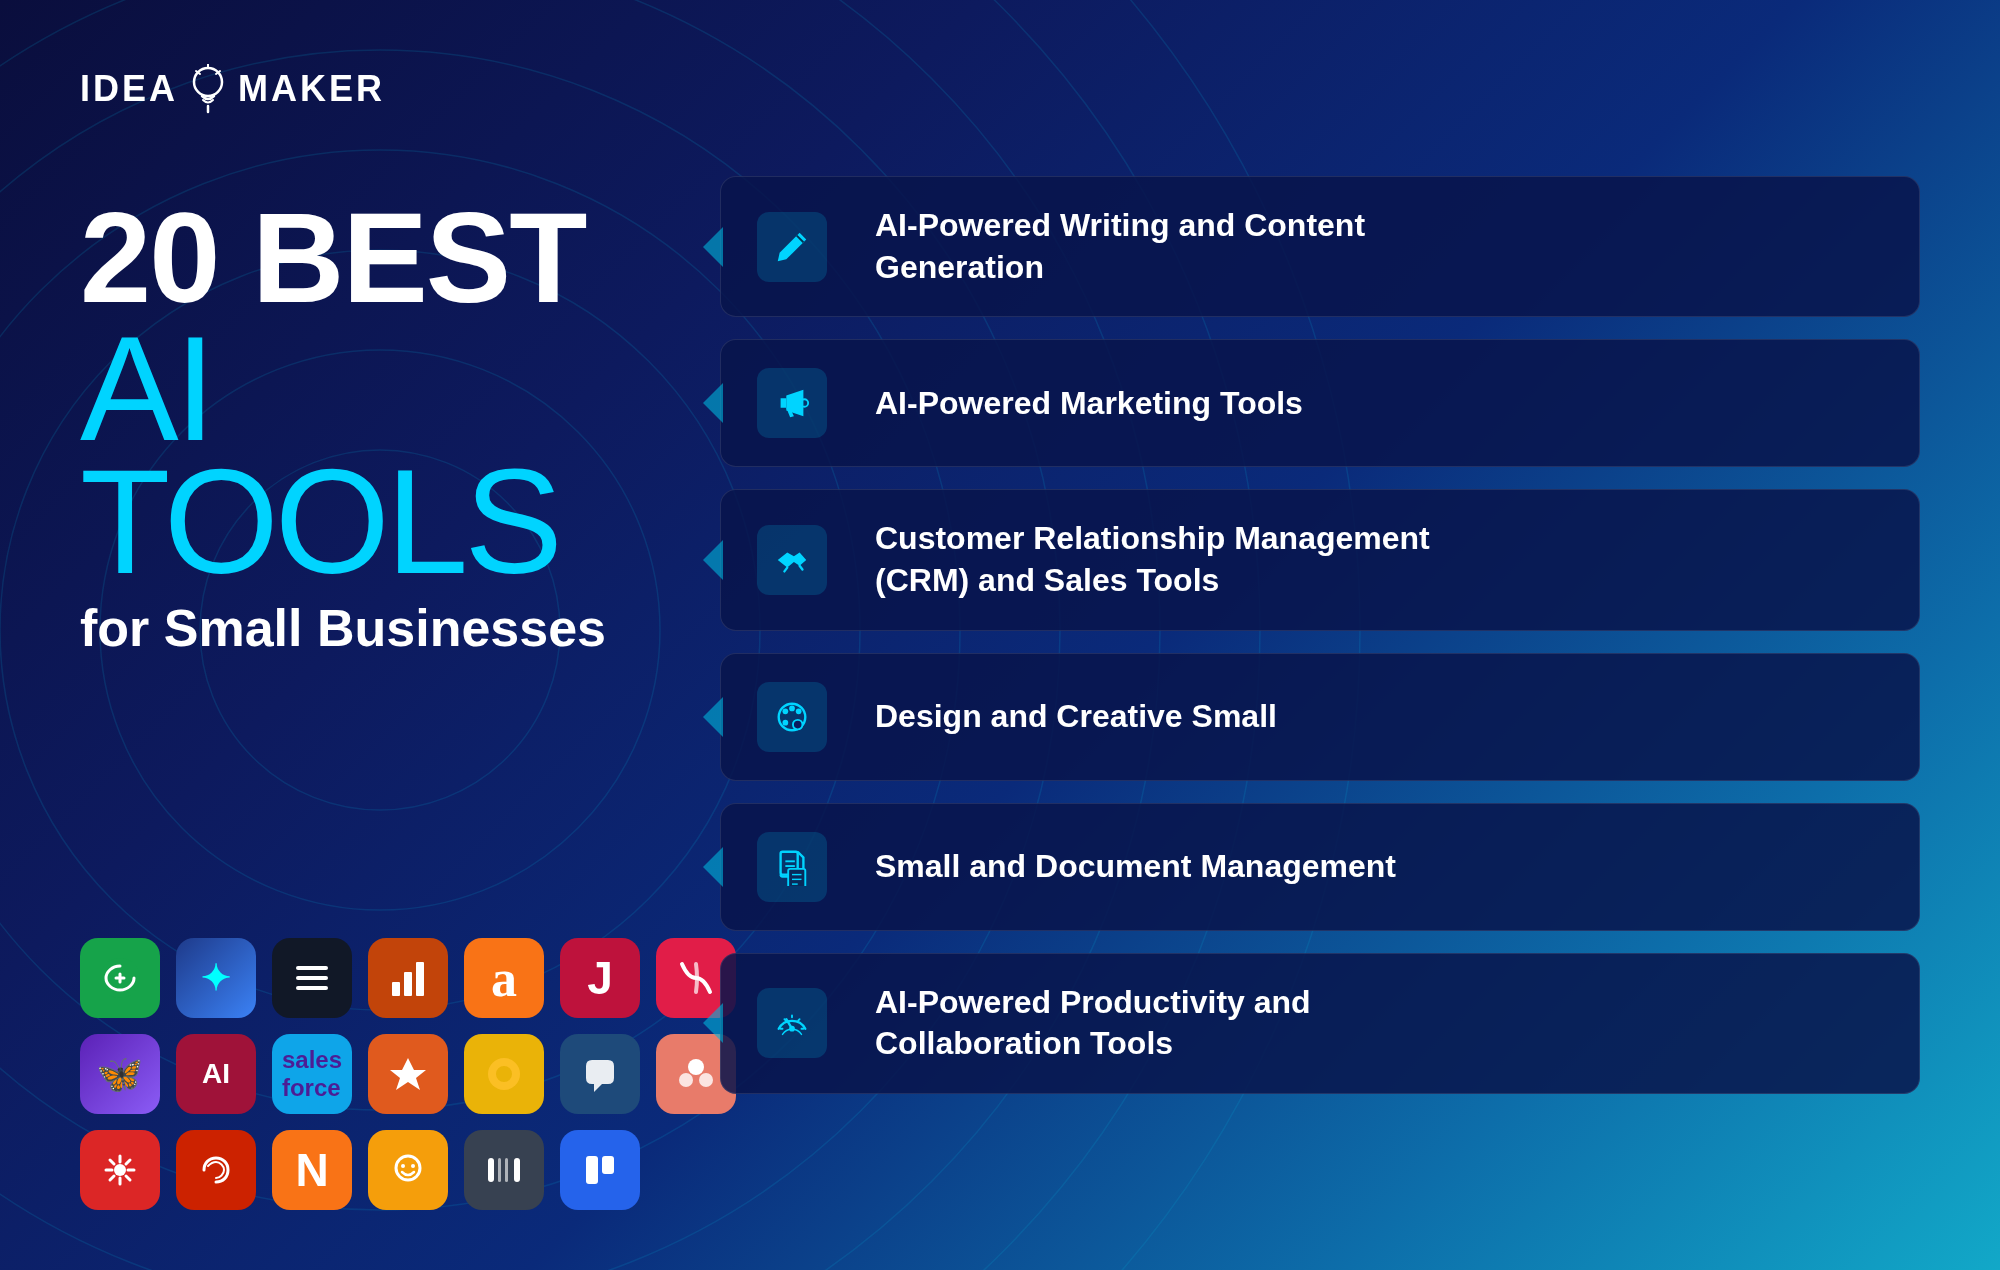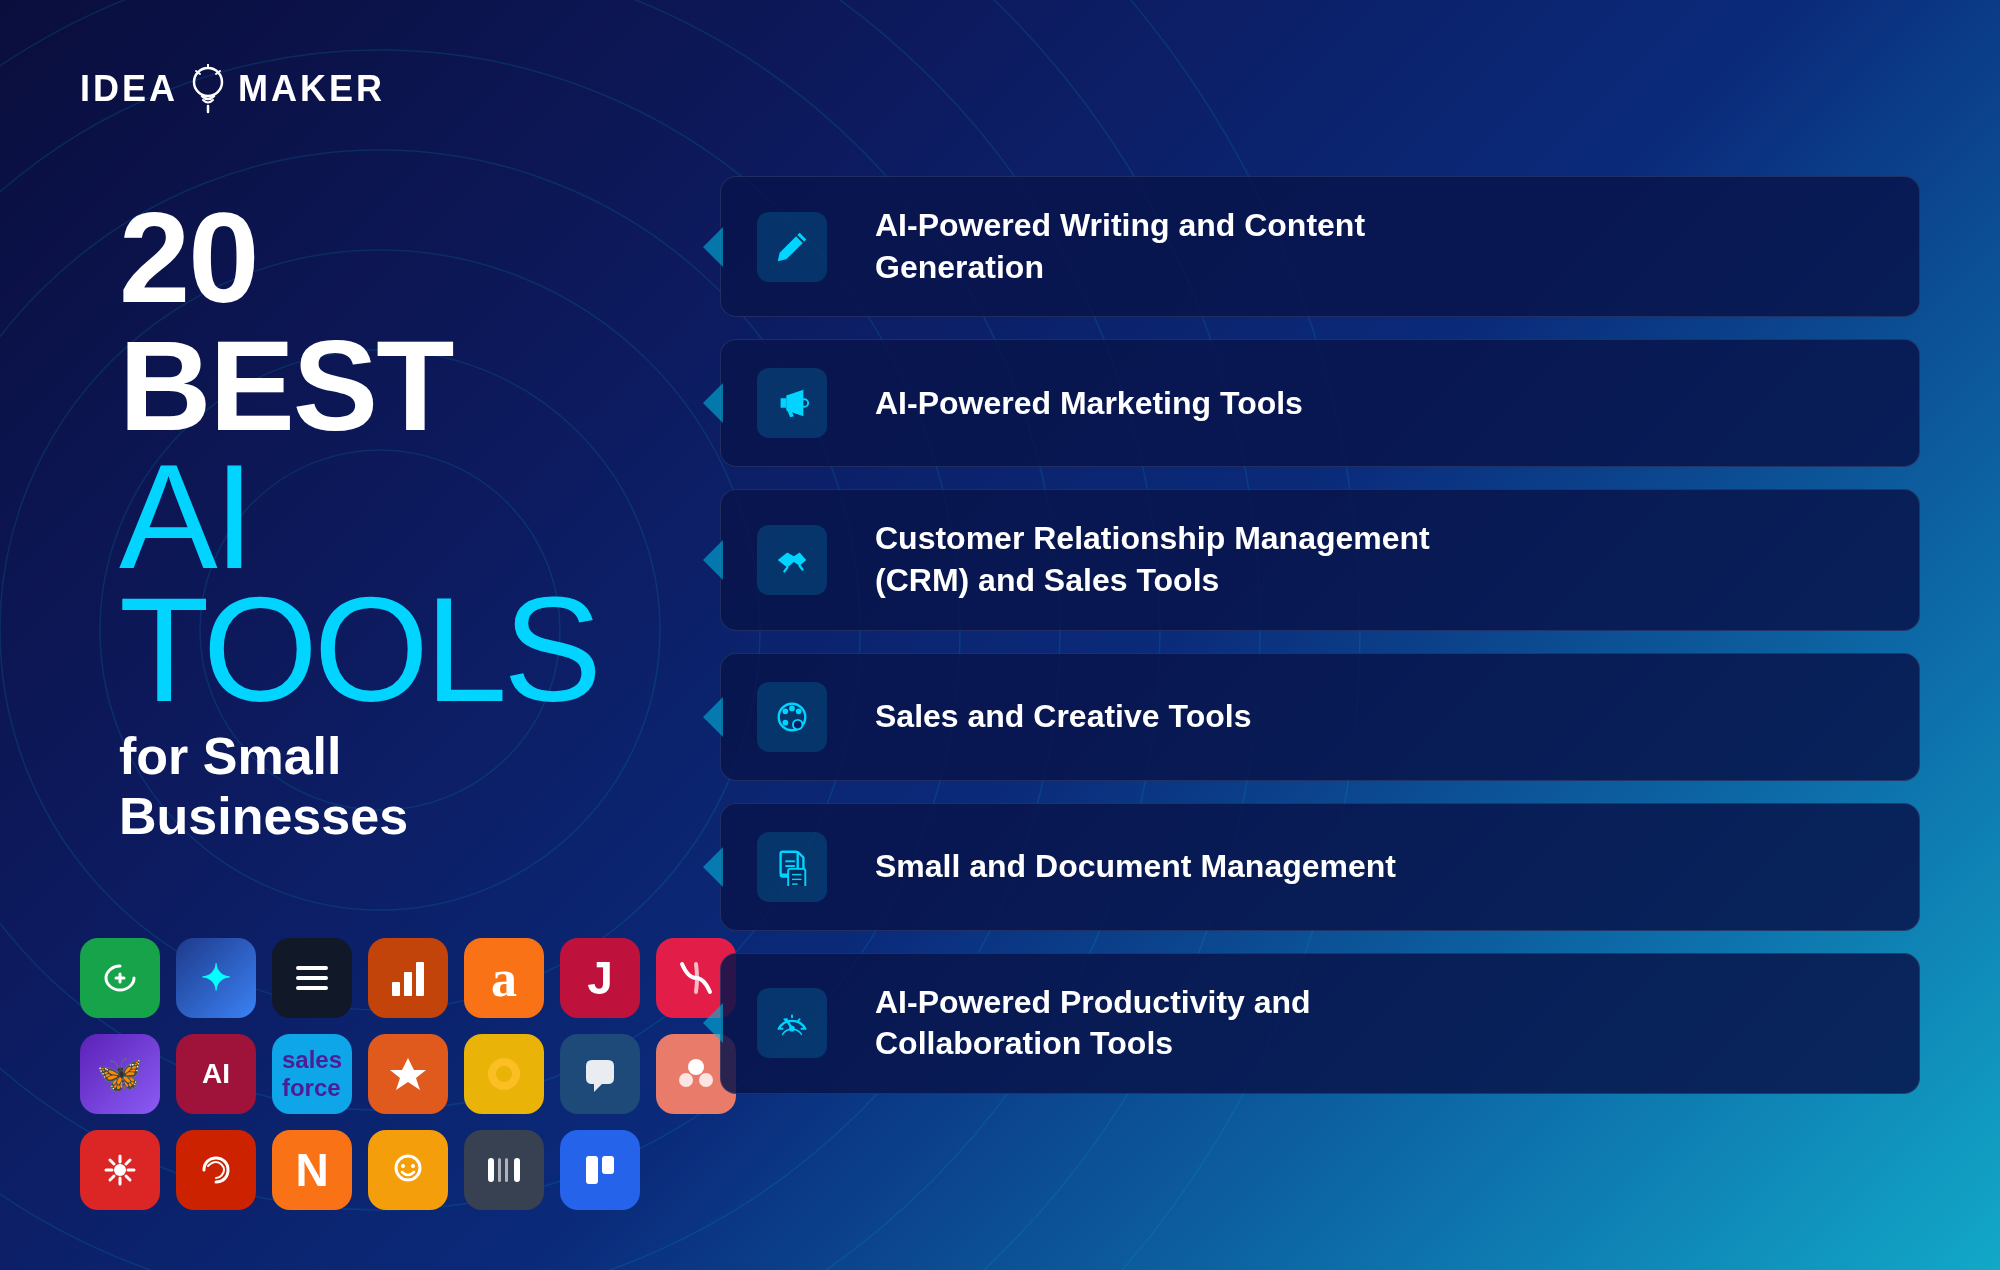--- a/index.html
+++ b/index.html
@@ -63,21 +63,20 @@
     .logo-icon {
       width: 44px;
       height: 50px;
       display: inline-flex;
       align-items: center;
       justify-content: center;
     }
 
     .headline-area {
       flex: 1;
-      margin-left: 39px;
     }
 
     
     .icons-grid {
       display: grid;
       grid-template-columns: repeat(7, 80px);
       grid-template-rows: repeat(3, 80px);
       gap: 16px;
       margin-top: 50px;
     }
@@ -362,21 +361,21 @@
         <svg viewBox="0 0 40 40" xmlns="http://www.w3.org/2000/svg">
           <circle cx="20" cy="20" r="14" fill="none" stroke="#00d4ff" stroke-width="2.5"></circle>
           <circle cx="13" cy="14" r="3" fill="#00d4ff"></circle>
           <circle cx="20" cy="11" r="3" fill="#00d4ff"></circle>
           <circle cx="27" cy="14" r="3" fill="#00d4ff"></circle>
           <circle cx="27" cy="26" r="3" fill="#00d4ff"></circle>
           <circle cx="13" cy="26" r="3" fill="#00d4ff"></circle>
           <circle cx="26" cy="28" r="5" fill="#0a1a5e" stroke="#00d4ff" stroke-width="2"></circle>
         </svg>
       </div>
-      <div class="card-text">Sales and Creative Tools</div>
+      <div class="card-text">Design and Creative Small</div>
     </div>
 
     <div class="category-card">
       <div class="card-icon-wrap">
         <svg viewBox="0 0 40 40" xmlns="http://www.w3.org/2000/svg">
           <rect x="8" y="4" width="18" height="24" rx="2" fill="none" stroke="#00d4ff" stroke-width="2.5"></rect>
           <path d="M26 4 L32 10 L32 28 Q32 30 30 30 L10 30 Q8 30 8 28" fill="none" stroke="#00d4ff" stroke-width="2.5"></path>
           <line x1="13" y1="14" x2="23" y2="14" stroke="#00d4ff" stroke-width="2"></line>
           <line x1="13" y1="19" x2="23" y2="19" stroke="#00d4ff" stroke-width="2"></line>
           <rect x="16" y="22" width="18" height="22" rx="2" fill="#082a5a" stroke="#00d4ff" stroke-width="2"></rect>

